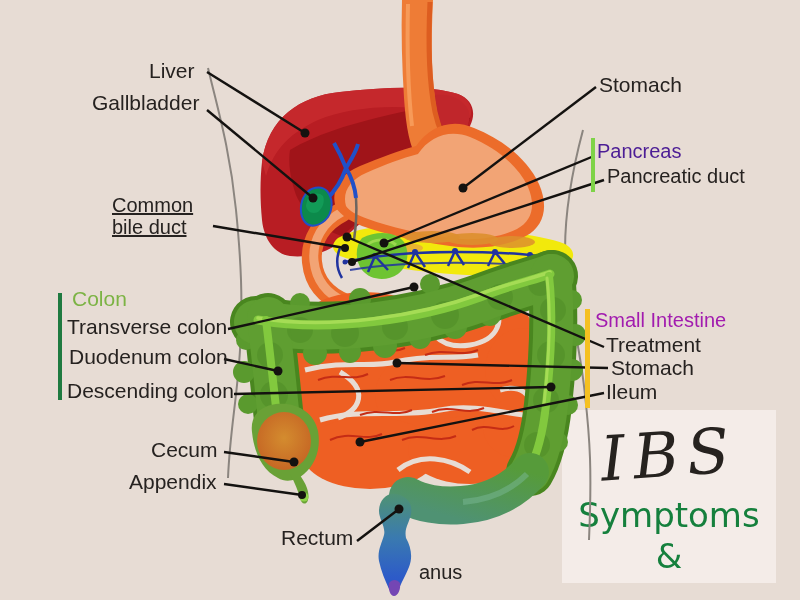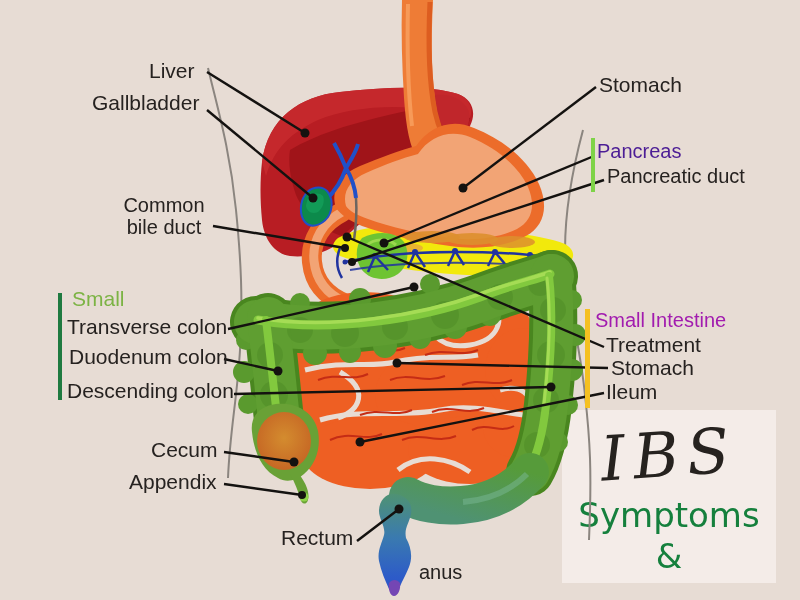--- a/index.html
+++ b/index.html
@@ -32,21 +32,21 @@
     line-height:1.1;white-space:nowrap;
   }
   .lbl.big{font-size:21px;}
   .hdr-green1{color:#7cb344;}
   .hdr-green2{color:#4c1d95;}
   .hdr-yellow{color:#a21caf;}
   .bar{position:absolute;z-index:3;width:4px;}
   #colon-bar{left:58px;top:293px;height:107px;background:#1f7a40;}
   #pancreas-bar{left:591px;top:138px;height:54px;background:#7ed348;}
   #si-bar{left:585px;top:309px;height:99px;width:5px;background:#f5c021;}
-  #common-bile-duct{white-space:normal;width:104px;text-align:center;}
+  #common-bile-duct{white-space:normal;width:104px;text-align:left;text-decoration:underline;}
 </style>
 </head>
 <body>
 
 <div id="ibs-box">
   <div id="ibs-title">IBS</div>
   <div class="ibs-sub" id="ibs-sub1">Symptoms &amp;</div>
 </div>
 
 <svg id="art" width="800" height="600" viewBox="0 0 800 600">
@@ -291,21 +291,21 @@
   </g>
 </svg>
 
 <div class="bar" id="colon-bar"></div>
 <div class="bar" id="pancreas-bar"></div>
 <div class="bar" id="si-bar"></div>
 
 <div class="lbl big" style="left:149px;top:59px">Liver</div>
 <div class="lbl big" style="left:92px;top:91px">Gallbladder</div>
 <div class="lbl" id="common-bile-duct" style="left:112px;top:194px">Common bile duct</div>
-<div class="lbl big hdr-green1" style="left:72px;top:287px">Small</div>
+<div class="lbl big hdr-green1" style="left:72px;top:287px">Colon</div>
 <div class="lbl big" style="left:67px;top:315px">Transverse colon</div>
 <div class="lbl big" style="left:69px;top:345px">Duodenum colon</div>
 <div class="lbl big" style="left:67px;top:379px">Descending colon</div>
 <div class="lbl big" style="left:151px;top:438px">Cecum</div>
 <div class="lbl big" style="left:129px;top:470px">Appendix</div>
 <div class="lbl big" style="left:281px;top:526px">Rectum</div>
 <div class="lbl" style="left:419px;top:561px">anus</div>
 <div class="lbl big" style="left:599px;top:73px">Stomach</div>
 <div class="lbl hdr-green2" style="left:597px;top:140px">Pancreas</div>
 <div class="lbl" style="left:607px;top:165px">Pancreatic duct</div>

